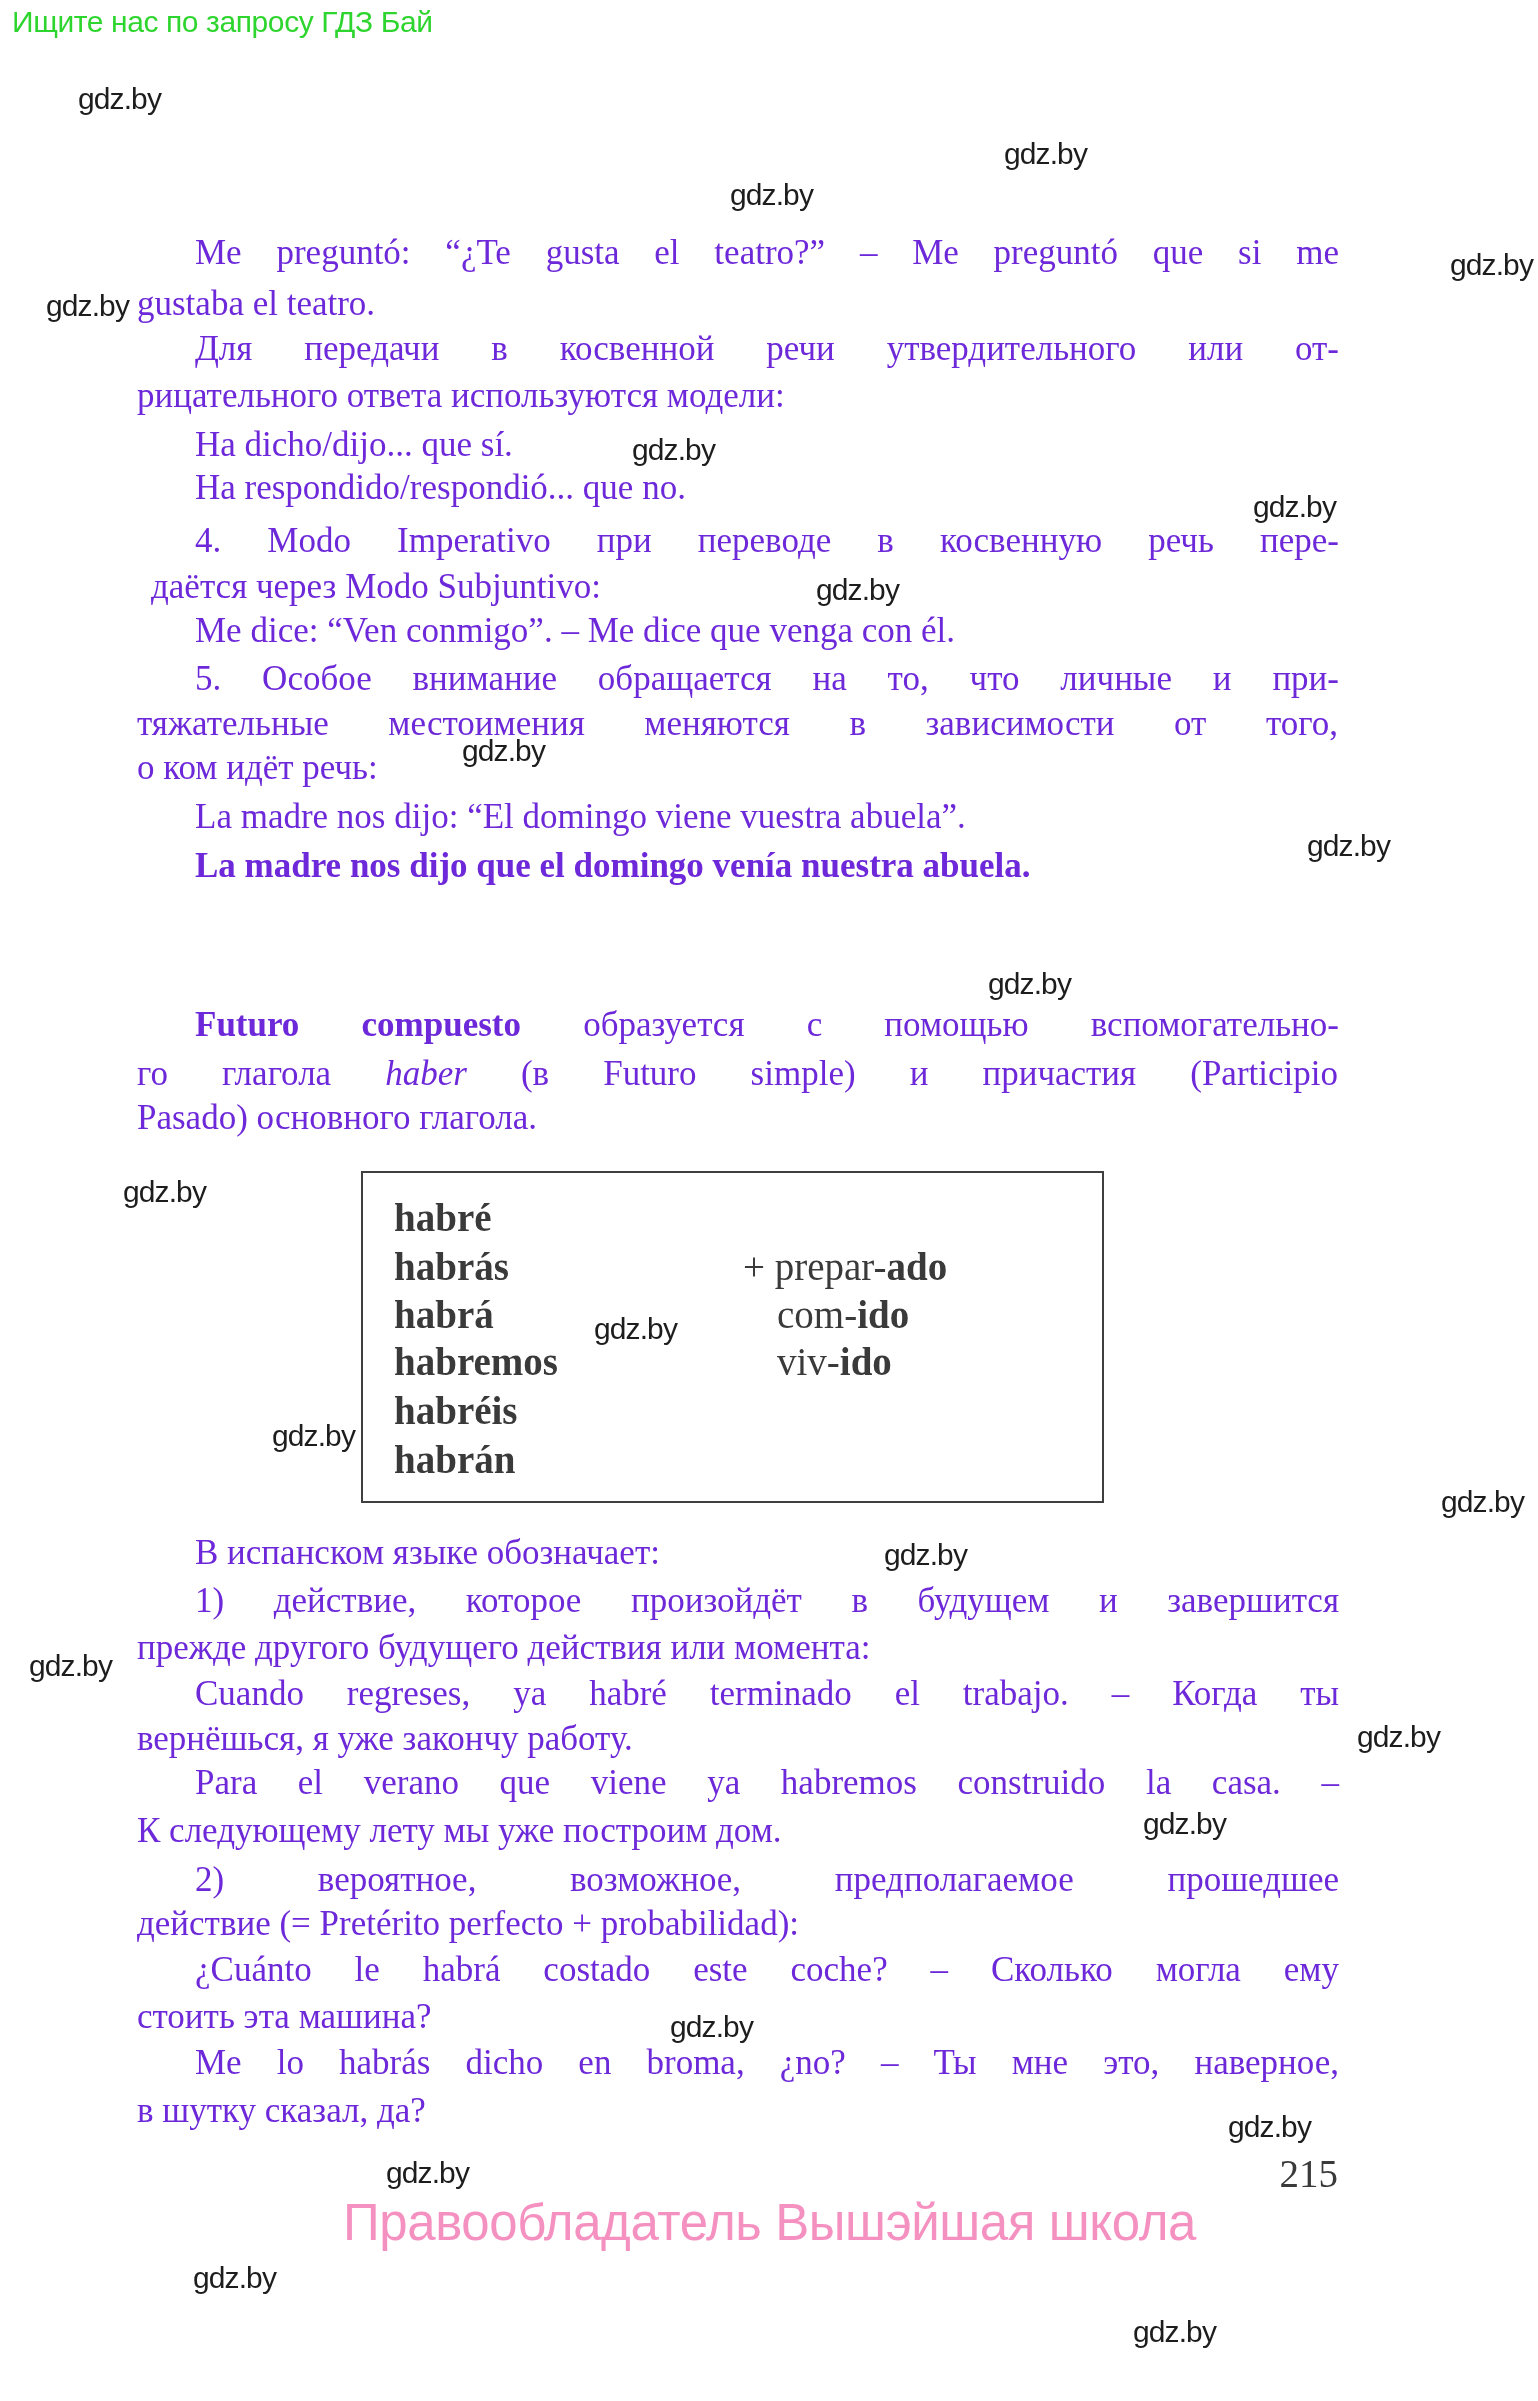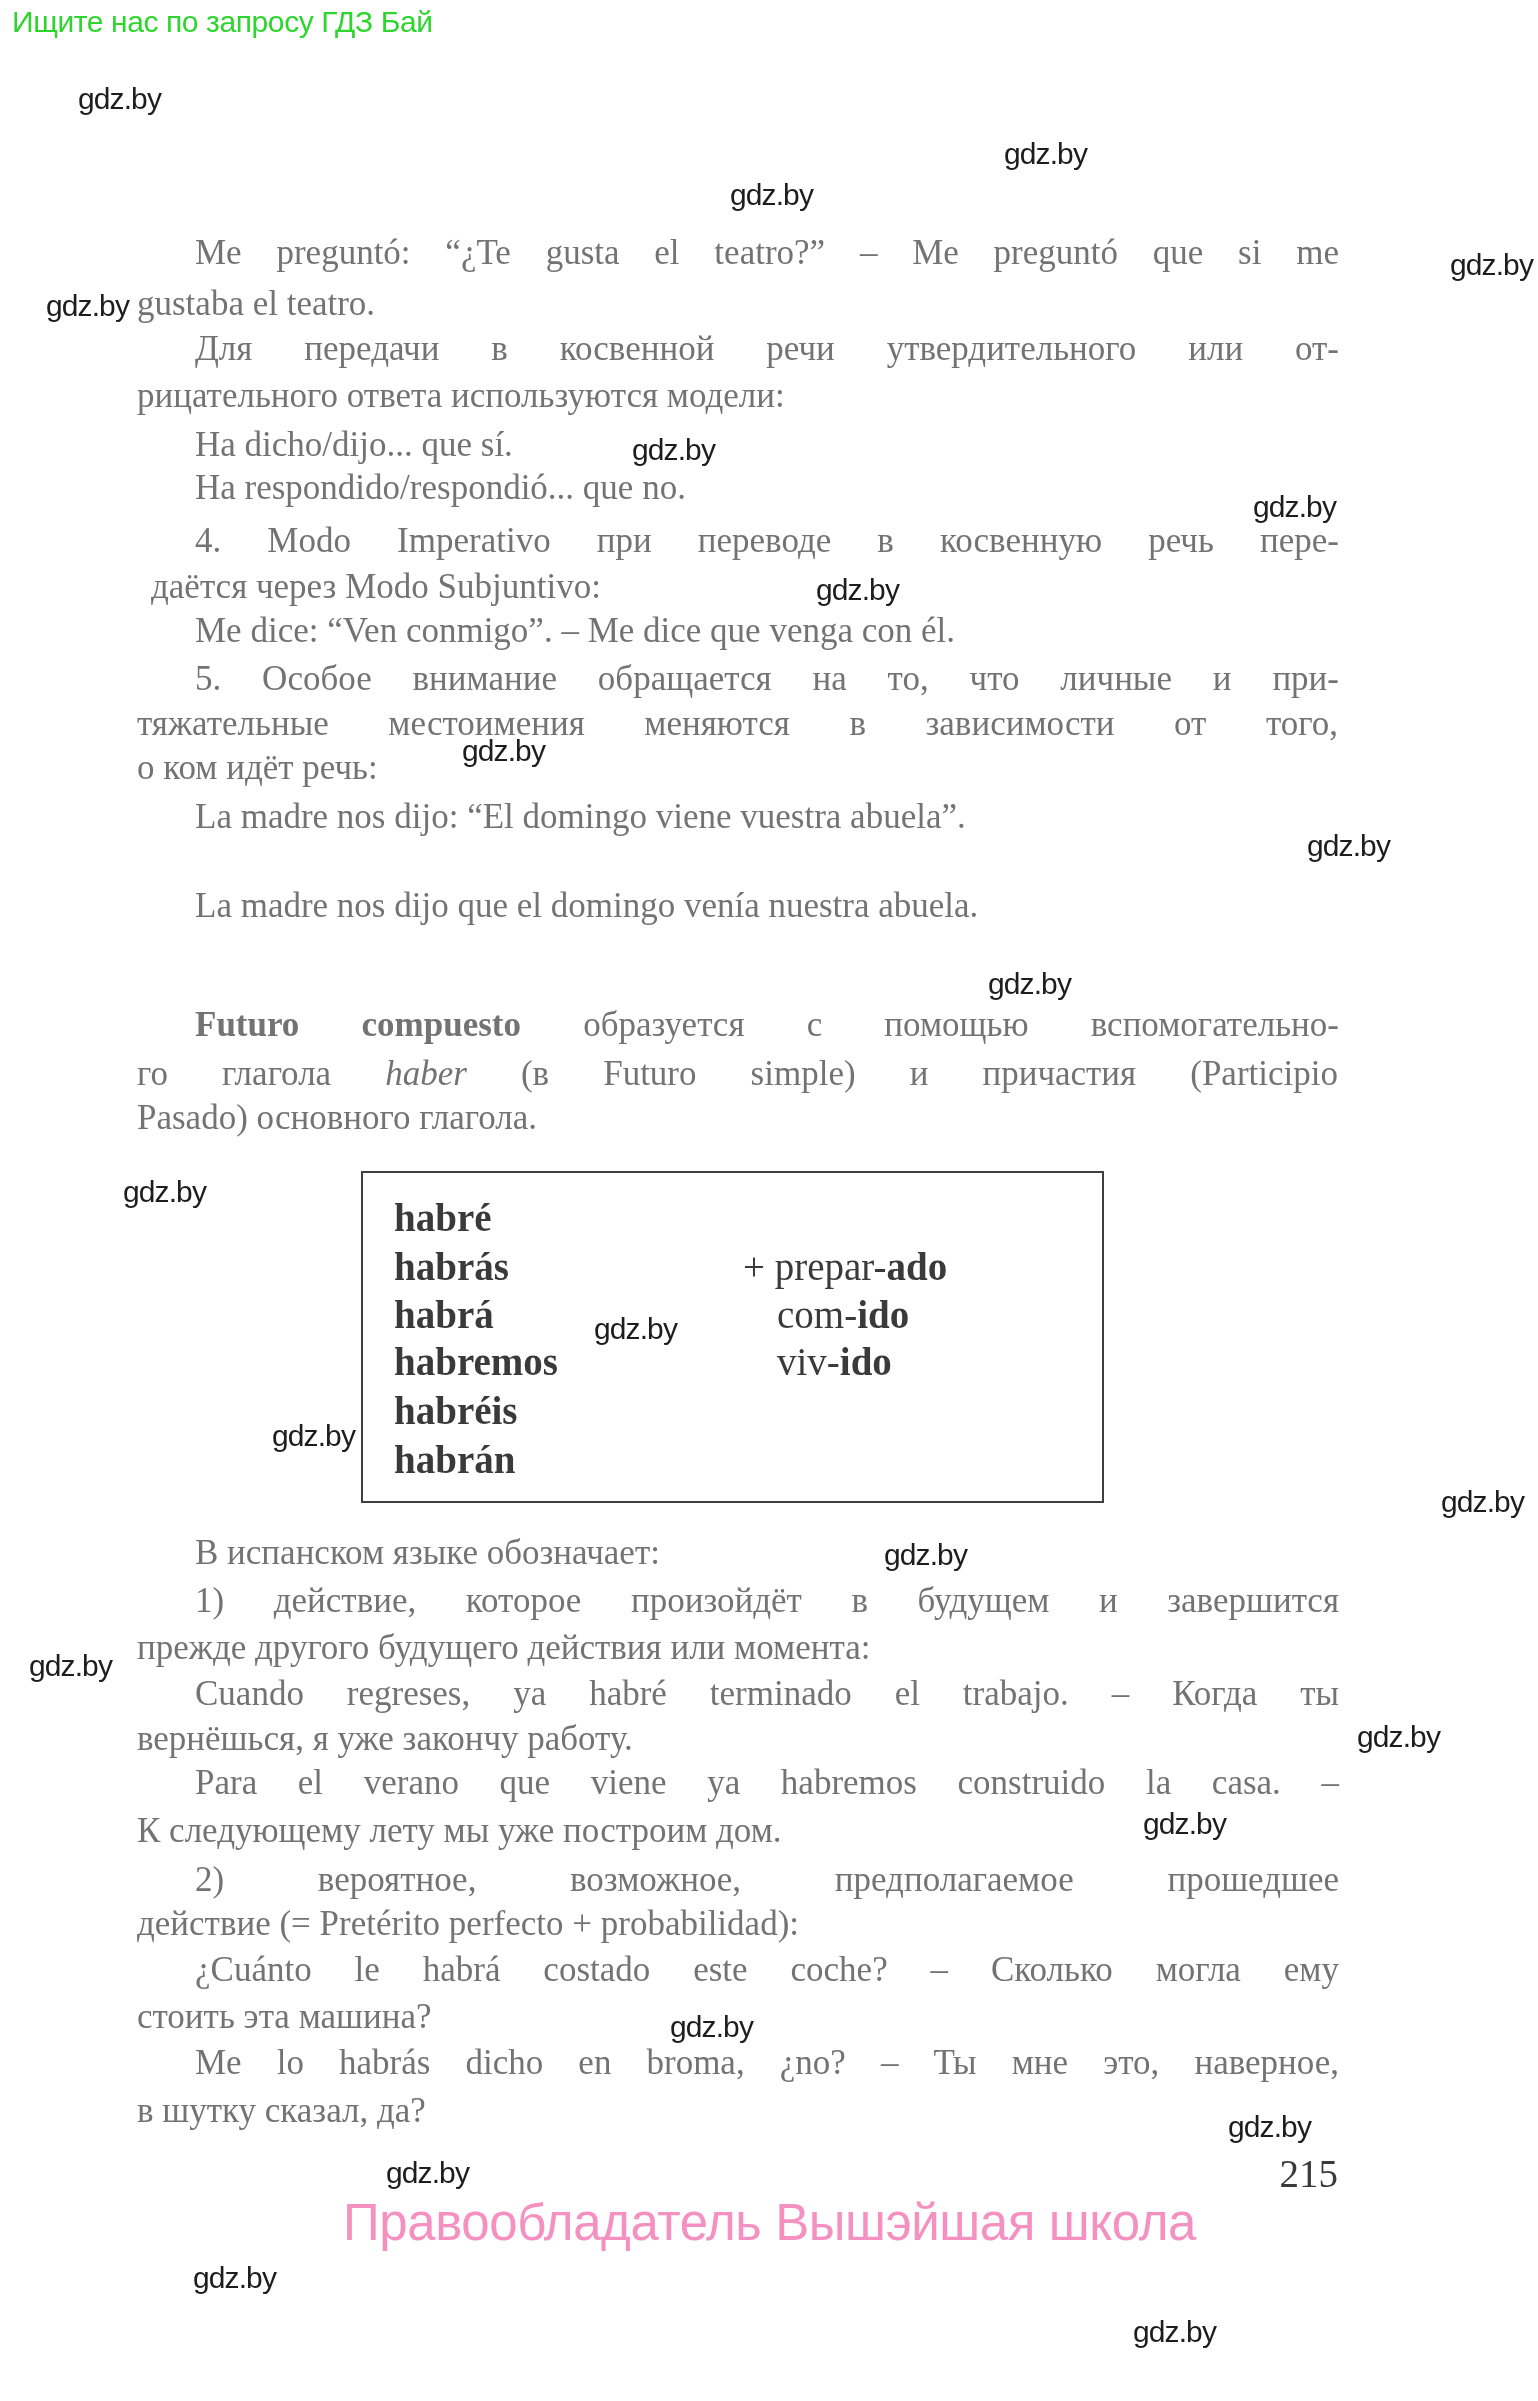--- a/index.html
+++ b/index.html
@@ -18,21 +18,21 @@
   }
   .heading{
     position:absolute;top:915px;left:137px;width:1201px;margin:0;
     text-align:center;
     font-family:"Liberation Sans", sans-serif;
     font-weight:bold;font-size:44px;color:#343434;
     letter-spacing:-0.4px;
   }
   .line{
     position:absolute;
-    font-size:35px;color:#737373;
+    font-size:35px;color:#6d28d9;
     white-space:nowrap;
     line-height:1.25;
   }
   .line.just{
     white-space:normal;
     text-align:justify;
     text-align-last:justify;
   }
   .line.bx{font-size:39px;color:#3a3a3a;}
   .line .b{font-weight:bold;}
@@ -83,21 +83,21 @@
       <div class="line" style="left: 137px; top: 374px;"><span>рицательного ответа используются модели:</span></div>
       <div class="line" style="left: 195px; top: 423px;"><span>Ha dicho/dijo... que sí.</span></div>
       <div class="line" style="left: 195px; top: 466px;"><span>Ha respondido/respondió... que no.</span></div>
       <div class="line just" style="left: 195px; top: 519px; width: 1144px;"><span>4. Modo Imperativo при переводе в косвенную речь пере-</span></div>
       <div class="line" style="left: 137px; top: 565px; margin-left: 14px;"><span>даётся через Modo Subjuntivo:</span></div>
       <div class="line" style="left: 195px; top: 609px;"><span>Me dice: “Ven conmigo”. – Me dice que venga con él.</span></div>
       <div class="line just" style="left: 195px; top: 657px; width: 1144px;"><span>5. Особое внимание обращается на то, что личные и при-</span></div>
       <div class="line just" style="left: 137px; top: 702px; width: 1201px;"><span>тяжательные местоимения меняются в зависимости от того,</span></div>
       <div class="line" style="left: 137px; top: 746px;"><span>о ком идёт речь:</span></div>
       <div class="line" style="left: 195px; top: 795px;"><span>La madre nos dijo: “El domingo viene vuestra abuela”.</span></div>
-      <div class="line" style="left: 195px; top: 884px;"><span>La madre nos dijo que el domingo venía nuestra abuela.</span></div>
+      <div class="line" style="left: 195px; top: 844px; font-weight: bold;"><span>La madre nos dijo que el domingo venía nuestra abuela.</span></div>
       <div class="line just" style="left: 195px; top: 1003px; width: 1144px;"><span class="b">Futuro compuesto</span><span> образуется с помощью вспомогательно-</span></div>
       <div class="line just" style="left: 137px; top: 1052px; width: 1201px;"><span>го глагола </span><span class="i">haber</span><span> (в Futuro simple) и причастия (Participio</span></div>
       <div class="line" style="left: 137px; top: 1096px;"><span>Pasado) основного глагола.</span></div>
       <div class="line bx" style="left: 394px; top: 1194px;"><span class="b">habré</span></div>
       <div class="line bx" style="left: 394px; top: 1243px;"><span class="b">habrás</span></div>
       <div class="line bx" style="left: 394px; top: 1291px;"><span class="b">habrá</span></div>
       <div class="line bx" style="left: 394px; top: 1338px;"><span class="b">habremos</span></div>
       <div class="line bx" style="left: 394px; top: 1387px;"><span class="b">habréis</span></div>
       <div class="line bx" style="left: 394px; top: 1436px;"><span class="b">habrán</span></div>
       <div class="line bx" style="left: 743px; top: 1243px;"><span>+ prepar-</span><span class="b">ado</span></div>

